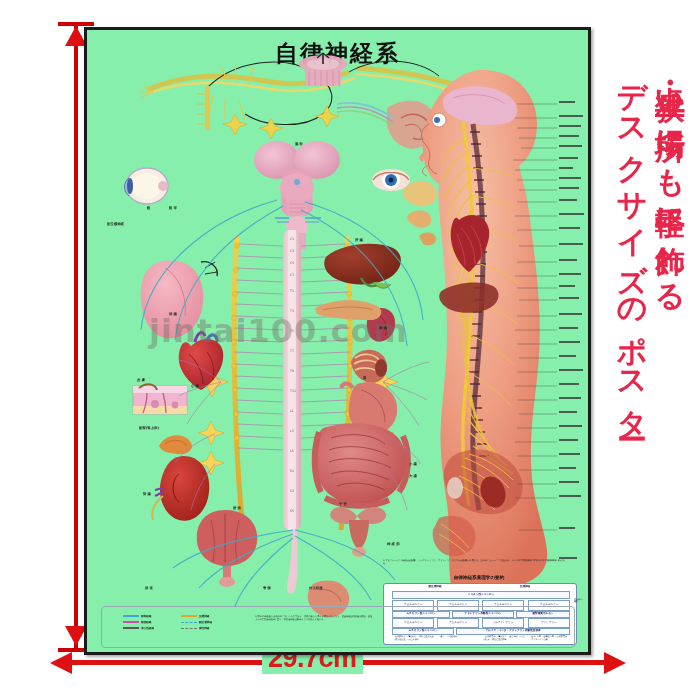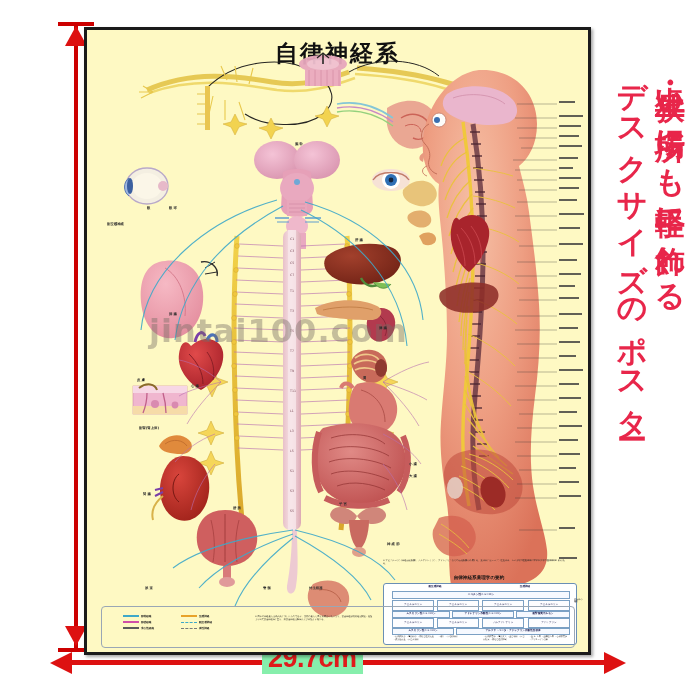--- a/index.html
+++ b/index.html
@@ -32,21 +32,21 @@
 
   
   .vcopy{position:absolute;top:62px;writing-mode:vertical-rl;text-orientation:upright;
     color:#e8264a;font-weight:bold;line-height:1.02;letter-spacing:2px;
     font-family:"DejaVu Sans","Liberation Sans",sans-serif;}
   .vcopy-1{right:12px;font-size:30px;height:560px;}
   .vcopy-2{right:50px;font-size:30px;height:430px;}
 
   
   #poster{position:absolute;left:84px;top:27px;width:501px;height:622px;
-    background:#fef9c3;border:3px solid #1b1b1b;box-shadow:2px 2px 3px rgba(0,0,0,.35);
+    background:#86efac;border:3px solid #1b1b1b;box-shadow:2px 2px 3px rgba(0,0,0,.35);
     overflow:hidden;}
   .poster-title{position:absolute;left:0;right:0;top:8px;text-align:center;
     font-size:23px;font-weight:bold;color:#111;letter-spacing:2px;
     font-family:"DejaVu Sans","Liberation Sans",sans-serif;}
 
   .canvas{position:absolute;left:0;top:0;width:501px;height:622px;}
   .wm{position:absolute;left:62px;top:282px;font-size:32px;font-weight:bold;
     color:rgba(120,110,100,.42);letter-spacing:1px;
     font-family:"DejaVu Sans","Liberation Sans",sans-serif;pointer-events:none;}
 

